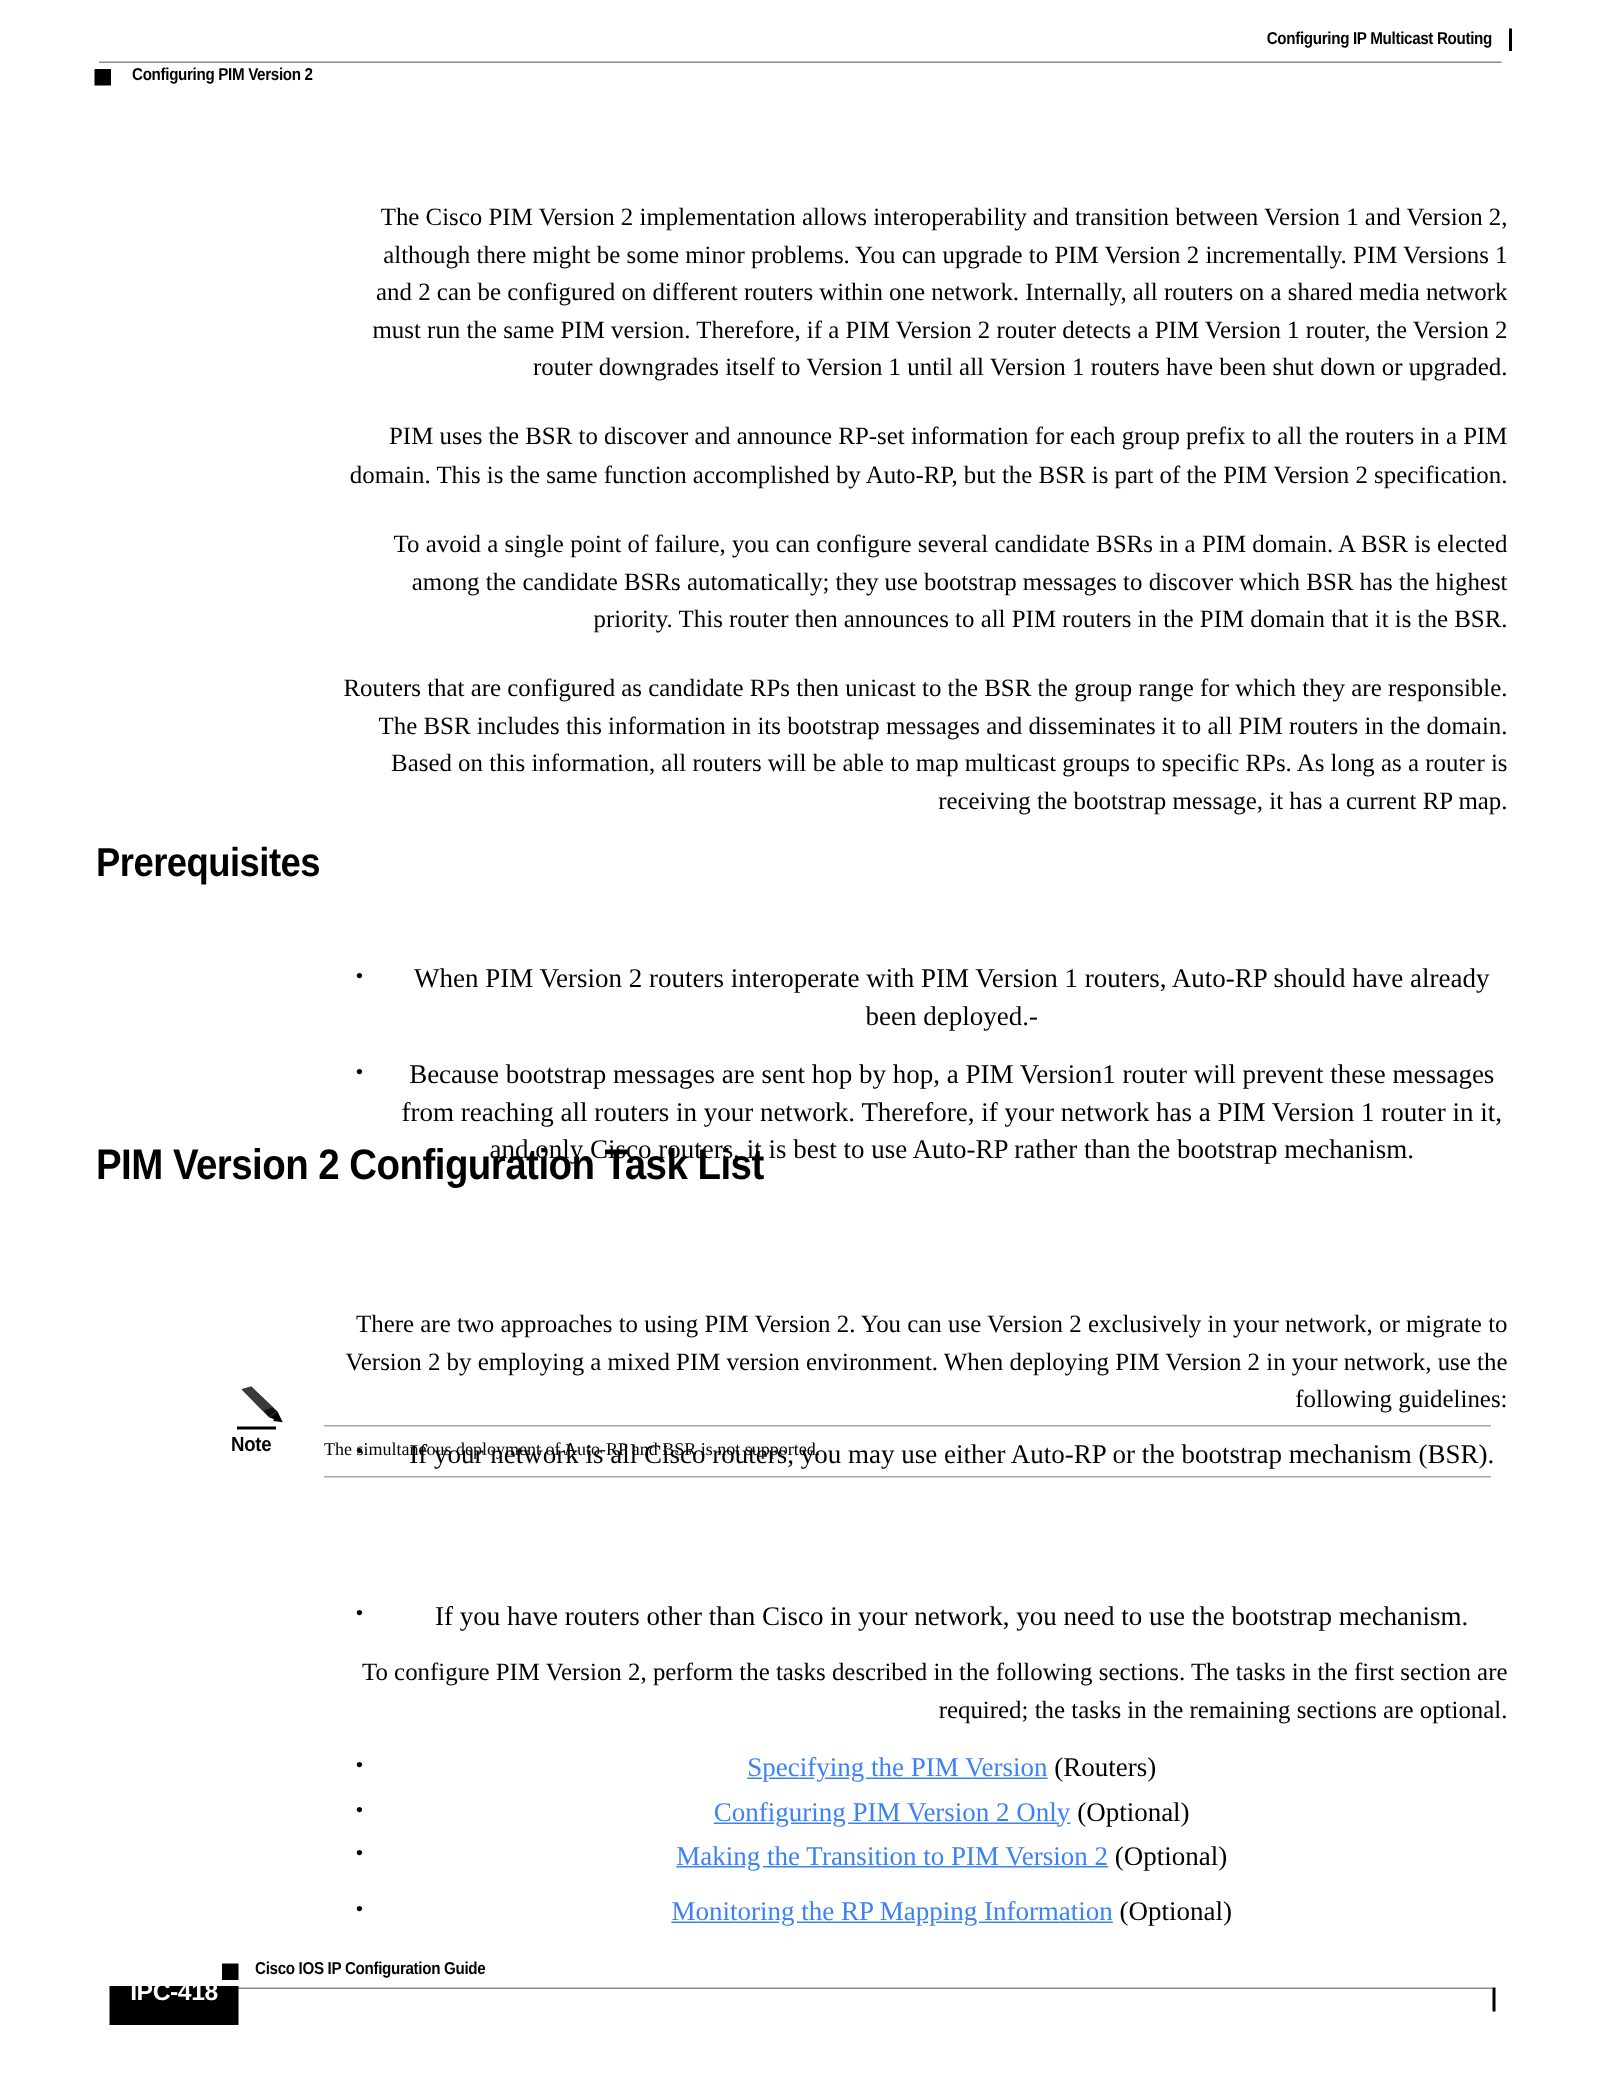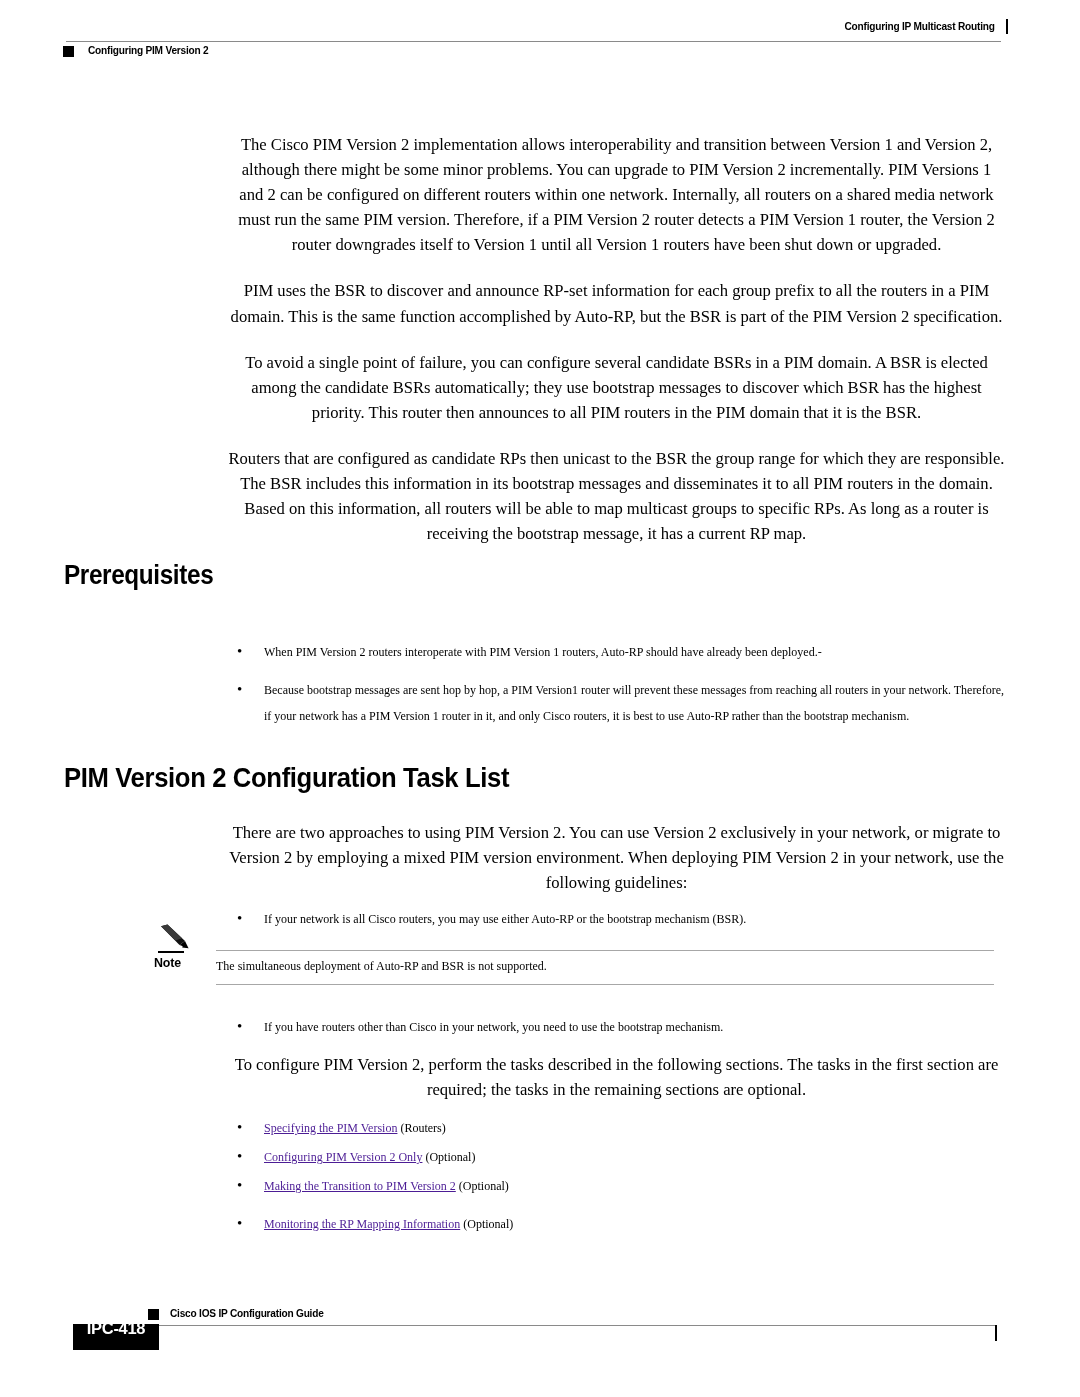--- a/index.html
+++ b/index.html
@@ -84,50 +84,51 @@
     position: absolute;
     left: 228px;
     top: 132px;
     width: 777px;
   }
 
   p.para {
     margin: 0 0 21px 0;
     font-size: 16.6px;
     line-height: 25.1px;
-    text-align: center;
+    text-align: right;
   }
 
   
   ul.blist {
     margin: 0 0 19px 0;
     padding: 0;
     list-style: none;
   }
   ul.blist li {
     position: relative;
     padding-left: 36px;
     margin-bottom: 13px;
-    font-size: 12px;
+    font-size: 18px;
     line-height: 25.1px;
+    text-align: center;
   }
   ul.blist li:last-child { margin-bottom: 0; margin-top: 12px; }
   ul.blist li::before {
     content: "\2022";
     position: absolute;
     left: 9px;
     top: -1px;
     font-size: 15px;
     line-height: 25.1px;
   }
 
   ul.tight li { margin-bottom: 4px; }
 
   .link {
-    color: #4c1d95;
+    color: #3b82f6;
   }
 
   
   h2.h-sec {
     position: absolute;
     left: 64px;
     margin: 0;
     font-family: "Liberation Sans", "DejaVu Sans", sans-serif;
     font-weight: bold;
     font-size: 27px;

